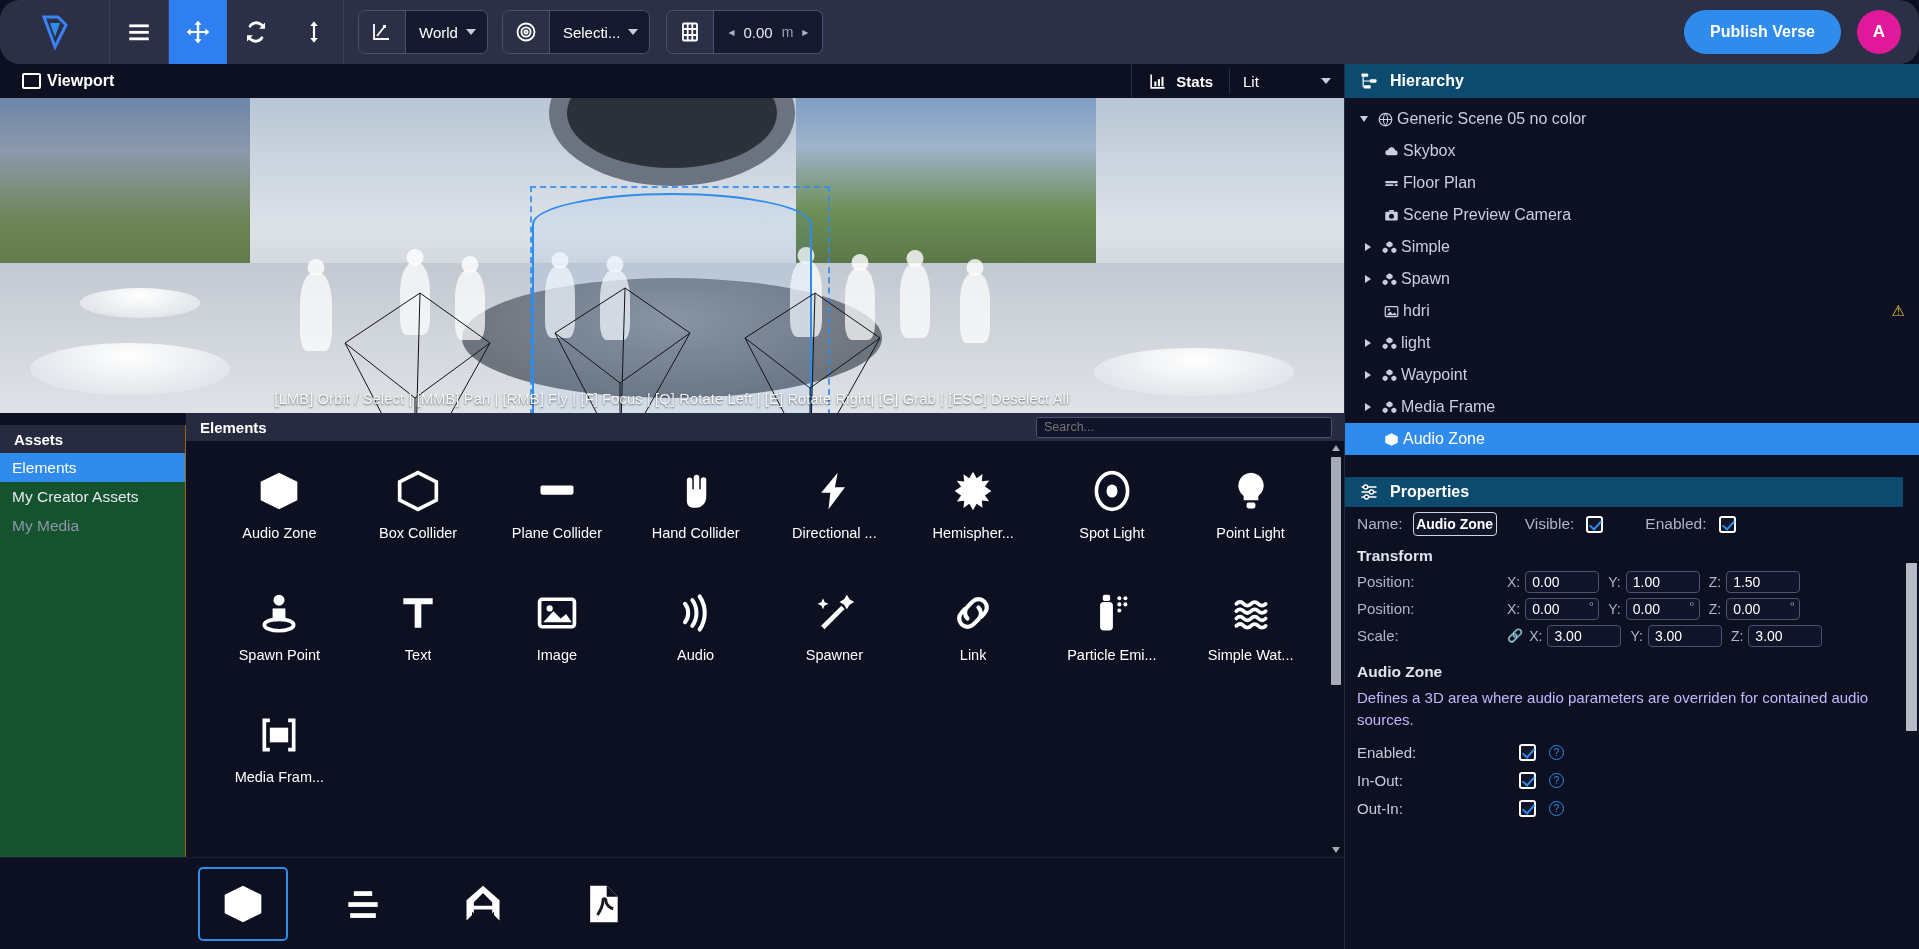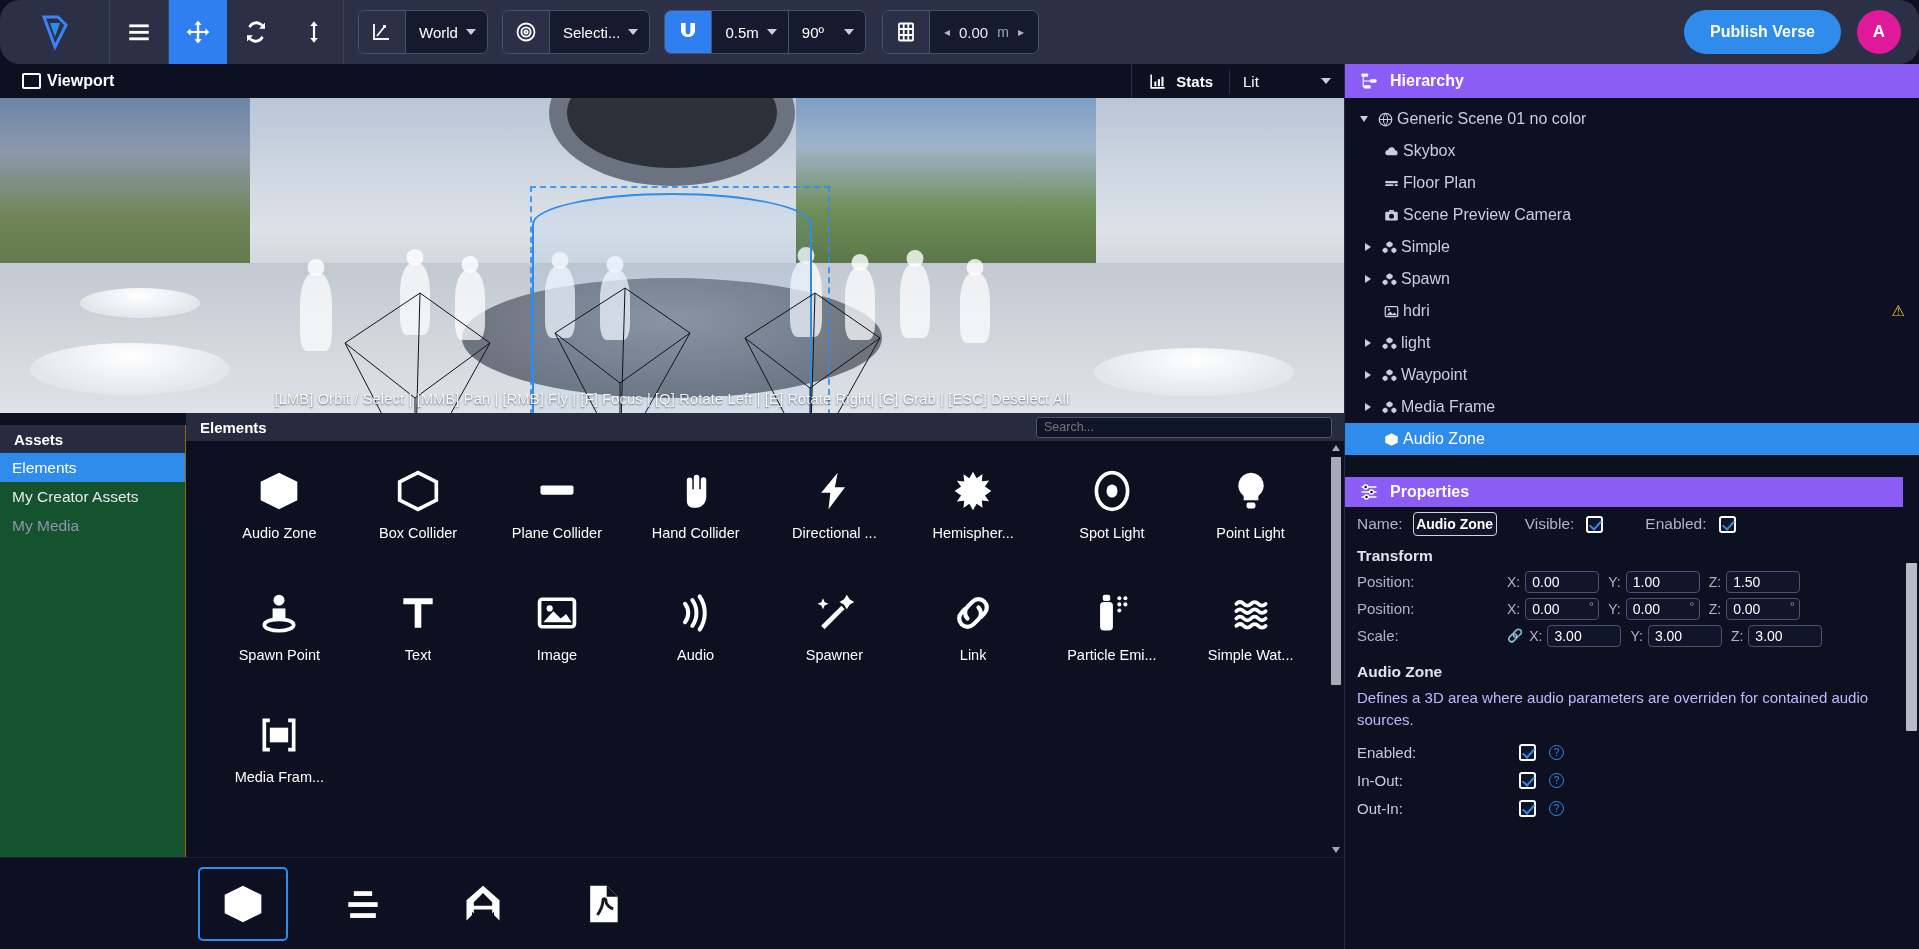--- a/index.html
+++ b/index.html
@@ -193,21 +193,21 @@
     display: flex; align-items: center; padding-left: 186px; border-top: 1px solid #1b2036; }
   .btab { width: 90px; height: 74px; margin-left: 12px; display: flex;
     align-items: center; justify-content: center; border-radius: 5px; cursor: pointer; }
   .btab.sel { border: 2px solid #2f8ced; }
   .btab svg { width: 44px; height: 44px; fill: #fff; }
 
   
   .right-panel { width: 575px; min-width: 575px; background: #0c1020;
     border-left: 1px solid #252a40; display: flex; flex-direction: column; }
   .panel-hdr { height: 34px; display: flex; align-items: center; gap: 11px;
-    padding-left: 14px; background: #8b5cf6; }
+    padding-left: 14px; background: #0c4a6e; }
   .panel-hdr svg { width: 20px; height: 20px; fill: #fff; }
   .panel-ttl { font-size: 16px; font-weight: bold; color: #fff; }
 
   .tree { padding-top: 5px; }
   .tree-row { height: 32px; display: flex; align-items: center; cursor: pointer;
     font-size: 16px; color: #c9cee0; position: relative; }
   .tree-row.sel { background: #2f8ced; color: #fff; }
   .tw { width: 18px; display: flex; align-items: center; justify-content: center; }
   .tw .tri { width: 0; height: 0; border-top: 4.5px solid transparent;
     border-bottom: 4.5px solid transparent; border-left: 6px solid #c9cee0; }
@@ -312,35 +312,20 @@
             <circle cx="12" cy="12" r="4.6"></circle>
             <circle cx="12" cy="12" r="1.6" class="filled"></circle>
         </svg>
       </div>
       <div class="combo-seg">
         <span>Selecti...</span>
         <span class="caret"></span>
       </div>
     </div>
 
-    <div class="combo">
-      <div class="combo-icon on">
-        <svg viewBox="0 0 24 24" class="filled">
-          <path d="M5 3h4.6v9a2.4 2.4 0 0 0 4.8 0V3H19v9a7.4 7.4 0 0 1-14 0Z"></path>
-        </svg>
-      </div>
-      <div class="combo-seg">
-        <span>0.5m</span>
-        <span class="caret"></span>
-      </div>
-      <div class="combo-seg">
-        <span>90º</span>
-        <span class="caret" style="margin-left:12px"></span>
-      </div>
-    </div>
 
     <div class="grid-combo">
       <div class="combo-icon">
         <svg viewBox="0 0 24 24">
           <rect x="5" y="3.5" width="14" height="17" rx="1"></rect>
           <path d="M9.7 3.5v17M14.3 3.5v17M5 9h14M5 15h14"></path>
         </svg>
       </div>
       <div class="grid-num">
         <span class="arw">◂</span>
@@ -641,21 +626,21 @@
         <div class="tree-row" style="padding-left:10px">
           <span class="tw">
               <span class="tri open"></span>
             </span>
           <span class="ticon">
               <svg viewBox="0 0 24 24">
                 <circle cx="12" cy="12" r="10" fill="none" stroke="#c9cee0" stroke-width="2"></circle>
                 <path d="M2 12h20M12 2a16 16 0 0 1 0 20A16 16 0 0 1 12 2" fill="none" stroke="#c9cee0" stroke-width="1.6"></path>
               </svg>
             </span>
-          <span>Generic Scene 01 no color</span>
+          <span>Generic Scene 05 no color</span>
         </div>
         <div class="tree-row" style="padding-left:34px">
           <span class="ticon">
               <svg viewBox="0 0 24 24">
                 <path d="M6 18a4.2 4.2 0 0 1 .6-8.4A5.6 5.6 0 0 1 17.6 10 3.9 3.9 0 0 1 18 18Z"></path>
               </svg>
             </span>
           <span>Skybox</span>
         </div>
         <div class="tree-row" style="padding-left:34px">

